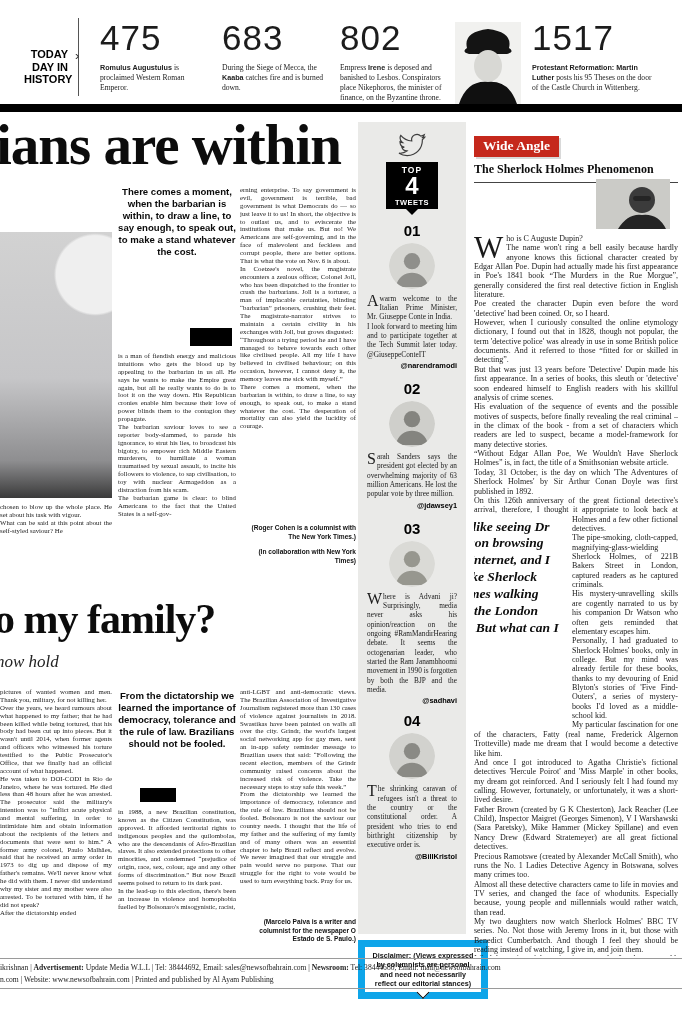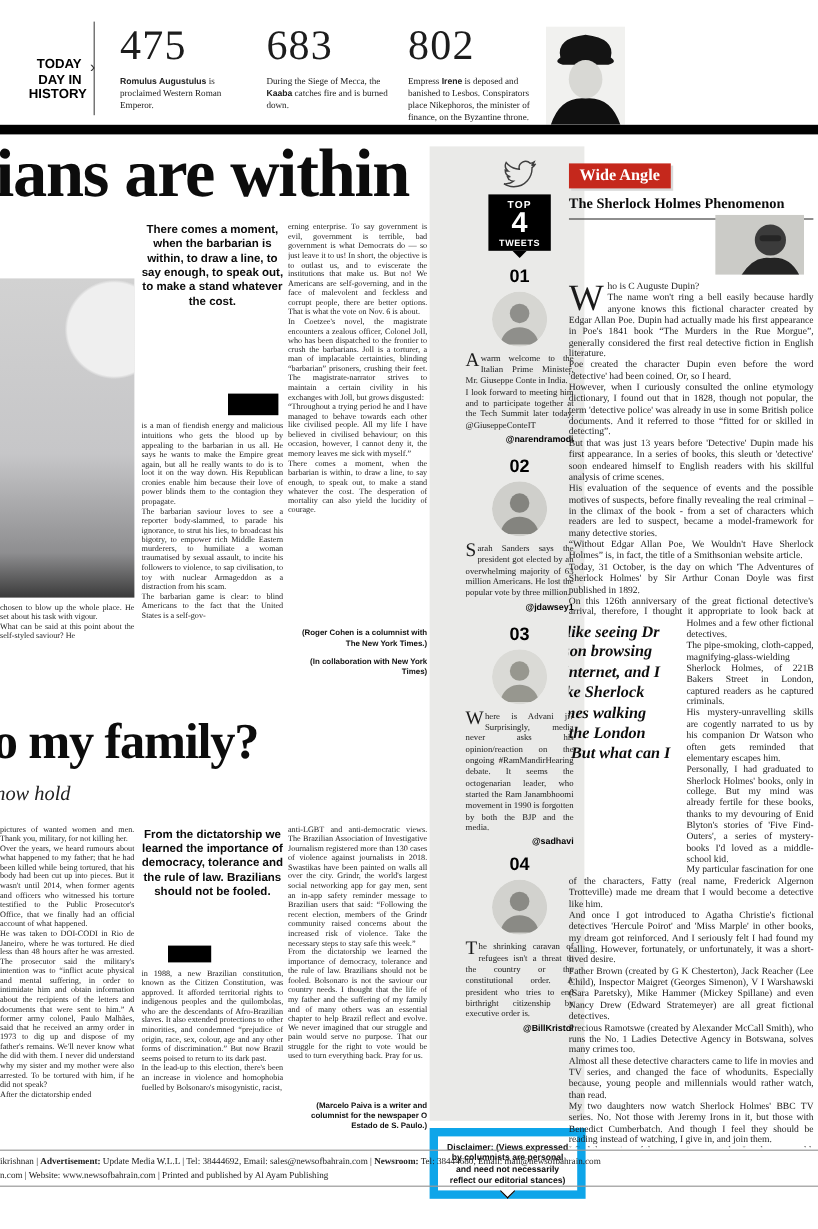--- a/index.html
+++ b/index.html
@@ -4,21 +4,21 @@
 <style>
   html,body{margin:0;padding:0;background:#fff;}
   #page{position:relative;width:682px;height:1024px;background:#ffffff;overflow:hidden;
         font-family:"Liberation Serif",serif;color:#111;}
   .abs{position:absolute;}
   
   .hist-label{font-family:"Liberation Sans",sans-serif;font-weight:bold;font-size:11px;
               line-height:1.15;text-align:right;color:#000;}
   .hist-rule{border-left:1px solid #555;height:78px;}
   .hist-chevron{font-family:"Liberation Sans",sans-serif;font-size:13px;color:#333;}
-  .hist-year{font-family:Liberation Serif, serif;font-weight:200;font-size:35px;color:#1c1c1c;
+  .hist-year{font-family:Liberation Sans, sans-serif;font-weight:200;font-size:35px;color:#1c1c1c;
              letter-spacing:1px;line-height:1;}
   .hist-text{font-size:7.6px;line-height:1.3;color:#222;margin-top:8px;}
   .hist-text b{font-family:"Liberation Sans",sans-serif;font-size:7.2px;}
   .blackbar{background:#000;height:8px;width:682px;}
   
   .headline1{font-weight:bold;font-size:57px;letter-spacing:-1px;line-height:1;color:#0c0c0c;}
   .body-col{font-size:6.8px;line-height:1.16;text-align:justify;color:#1a1a1a;white-space:pre-line;overflow:hidden;}
   .pullquote-sans{font-family:"Liberation Sans",sans-serif;font-weight:bold;font-size:9.6px;
                   line-height:1.25;text-align:center;color:#0b0b0b;}
   .credit{font-family:"Liberation Sans",sans-serif;font-weight:bold;font-size:6.6px;
@@ -98,20 +98,24 @@
     <div class="hist-text"><span>Empress </span><b>Irene</b><span> is deposed and banished to Lesbos. Conspirators place Nikephoros, the minister of finance, on the Byzantine throne.</span></div>
   </div>
   <div class="abs" style="left:455px;top:22px;width:66px;height:82px;">
     <svg width="66" height="82" viewBox="0 0 66 82">
       <rect width="66" height="82" fill="#f1f1ef"></rect>
       <path d="M12 26 Q8 10 33 7 Q58 10 54 26 Q60 30 52 32 L14 32 Q6 30 12 26 Z" fill="#141414"></path>
       <ellipse cx="33" cy="44" rx="14" ry="16" fill="#d8d8d4"></ellipse>
       <path d="M4 82 Q12 58 33 60 Q54 58 62 82 Z" fill="#101010"></path>
     </svg>
   </div>
+  <div class="abs" style="left:532px;top:20px;width:122px;">
+    <div class="hist-year">1517</div>
+    <div class="hist-text"><span></span><b>Protestant Reformation: Martin Luther</b><span> posts his 95 Theses on the door of the Castle Church in Wittenberg.</span></div>
+  </div>
 
   <div class="abs blackbar" style="left:0;top:104px;"></div>
 
   <div class="abs headline1" style="left:-4px;top:116px;width:380px;">ians are within</div>
 
   <div class="abs photo-large" style="left:0;top:232px;width:112px;height:266px;"></div>
   <div class="abs body-col" style="left:0;top:503px;width:112px;height:56px;">chosen to blow up the whole place. He set about his task with vigour.
 What can be said at this point about the self-styled saviour? He</div>
 
   <div class="abs pullquote-sans" style="left:118px;top:186px;width:118px;">There comes a moment, when the barbarian is within, to draw a line, to say enough, to speak out, to make a stand whatever the cost.</div>
@@ -120,21 +124,21 @@
 The barbarian saviour loves to see a reporter body-slammed, to parade his ignorance, to strut his lies, to broadcast his bigotry, to empower rich Middle Eastern murderers, to humiliate a woman traumatised by sexual assault, to incite his followers to violence, to sap civilisation, to toy with nuclear Armageddon as a distraction from his scam.
 The barbarian game is clear: to blind Americans to the fact that the United States is a self-gov-</div>
 
   <div class="abs body-col" style="left:240px;top:186px;width:116px;height:332px;">erning enterprise. To say government is evil, government is terrible, bad government is what Democrats do — so just leave it to us! In short, the objective is to outlast us, and to eviscerate the institutions that make us. But no! We Americans are self-governing, and in the face of malevolent and feckless and corrupt people, there are better options. That is what the vote on Nov. 6 is about.
 In Coetzee's novel, the magistrate encounters a zealous officer, Colonel Joll, who has been dispatched to the frontier to crush the barbarians. Joll is a torturer, a man of implacable certainties, blinding “barbarian” prisoners, crushing their feet. The magistrate-narrator strives to maintain a certain civility in his exchanges with Joll, but grows disgusted:
 “Throughout a trying period he and I have managed to behave towards each other like civilised people. All my life I have believed in civilised behaviour; on this occasion, however, I cannot deny it, the memory leaves me sick with myself.”
 There comes a moment, when the barbarian is within, to draw a line, to say enough, to speak out, to make a stand whatever the cost. The desperation of mortality can also yield the lucidity of courage.</div>
   <div class="abs credit" style="left:240px;top:524px;width:116px;">(Roger Cohen is a columnist with The New York Times.)</div>
   <div class="abs credit" style="left:240px;top:548px;width:116px;">(In collaboration with New York Times)</div>
 
-  <div class="abs tweets-col" style="left:358px;top:122px;width:108px;height:812px;padding-left:21px;">
+  <div class="abs tweets-col" style="left:358px;top:122px;width:108px;height:812px;">
     <div class="tw-inner">
       <svg class="tw-bird" width="30" height="26" viewBox="0 0 24 24">
         <path fill="none" stroke="#3f3f3f" stroke-width="1.1" d="M23.953 4.57a10 10 0 01-2.825.775 4.958 4.958 0 002.163-2.723c-.951.555-2.005.959-3.127 1.184a4.92 4.92 0 00-8.384 4.482C7.69 8.095 4.067 6.13 1.64 3.162a4.822 4.822 0 00-.666 2.475c0 1.71.87 3.213 2.188 4.096a4.904 4.904 0 01-2.228-.616v.06a4.923 4.923 0 003.946 4.827 4.996 4.996 0 01-2.212.085 4.936 4.936 0 004.604 3.417 9.867 9.867 0 01-6.102 2.105c-.39 0-.779-.023-1.17-.067a13.995 13.995 0 007.557 2.209c9.053 0 13.998-7.496 13.998-13.985 0-.21 0-.42-.015-.63A9.935 9.935 0 0024 4.59z"></path>
       </svg>
       <div class="tw-badge">
         <span class="t1">TOP</span>
         <span class="t2">4</span>
         <span class="t3">TWEETS</span>
       </div>
       <div class="tw-caret"></div>

